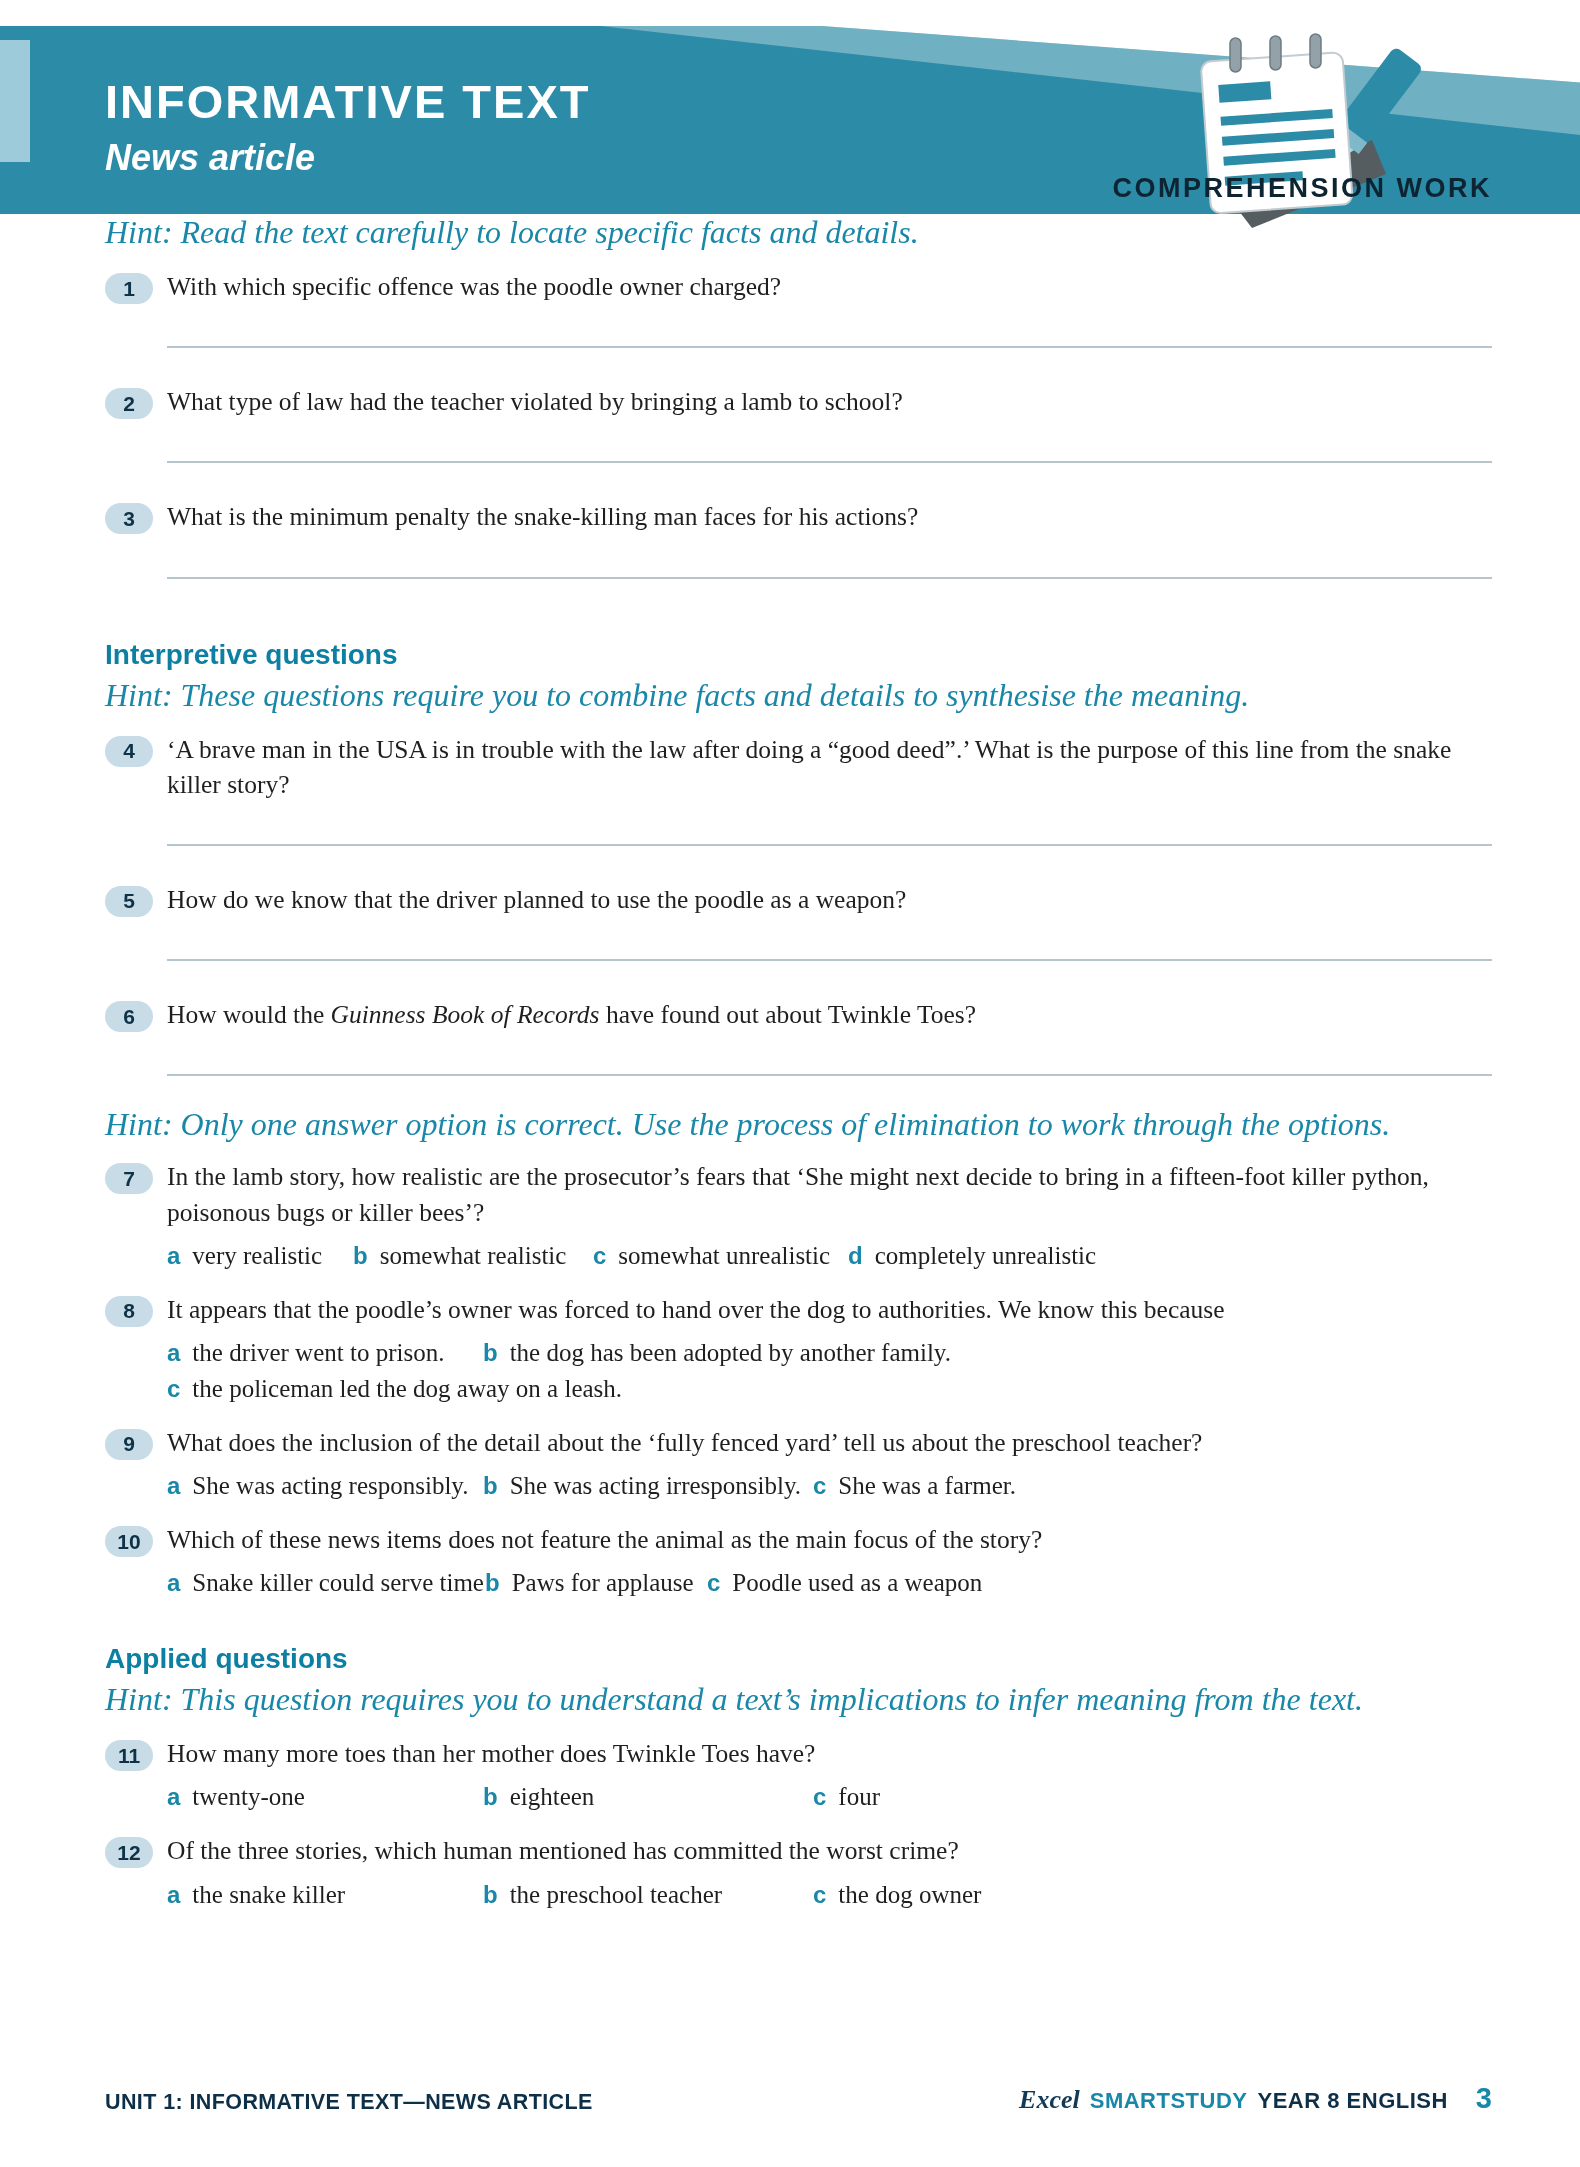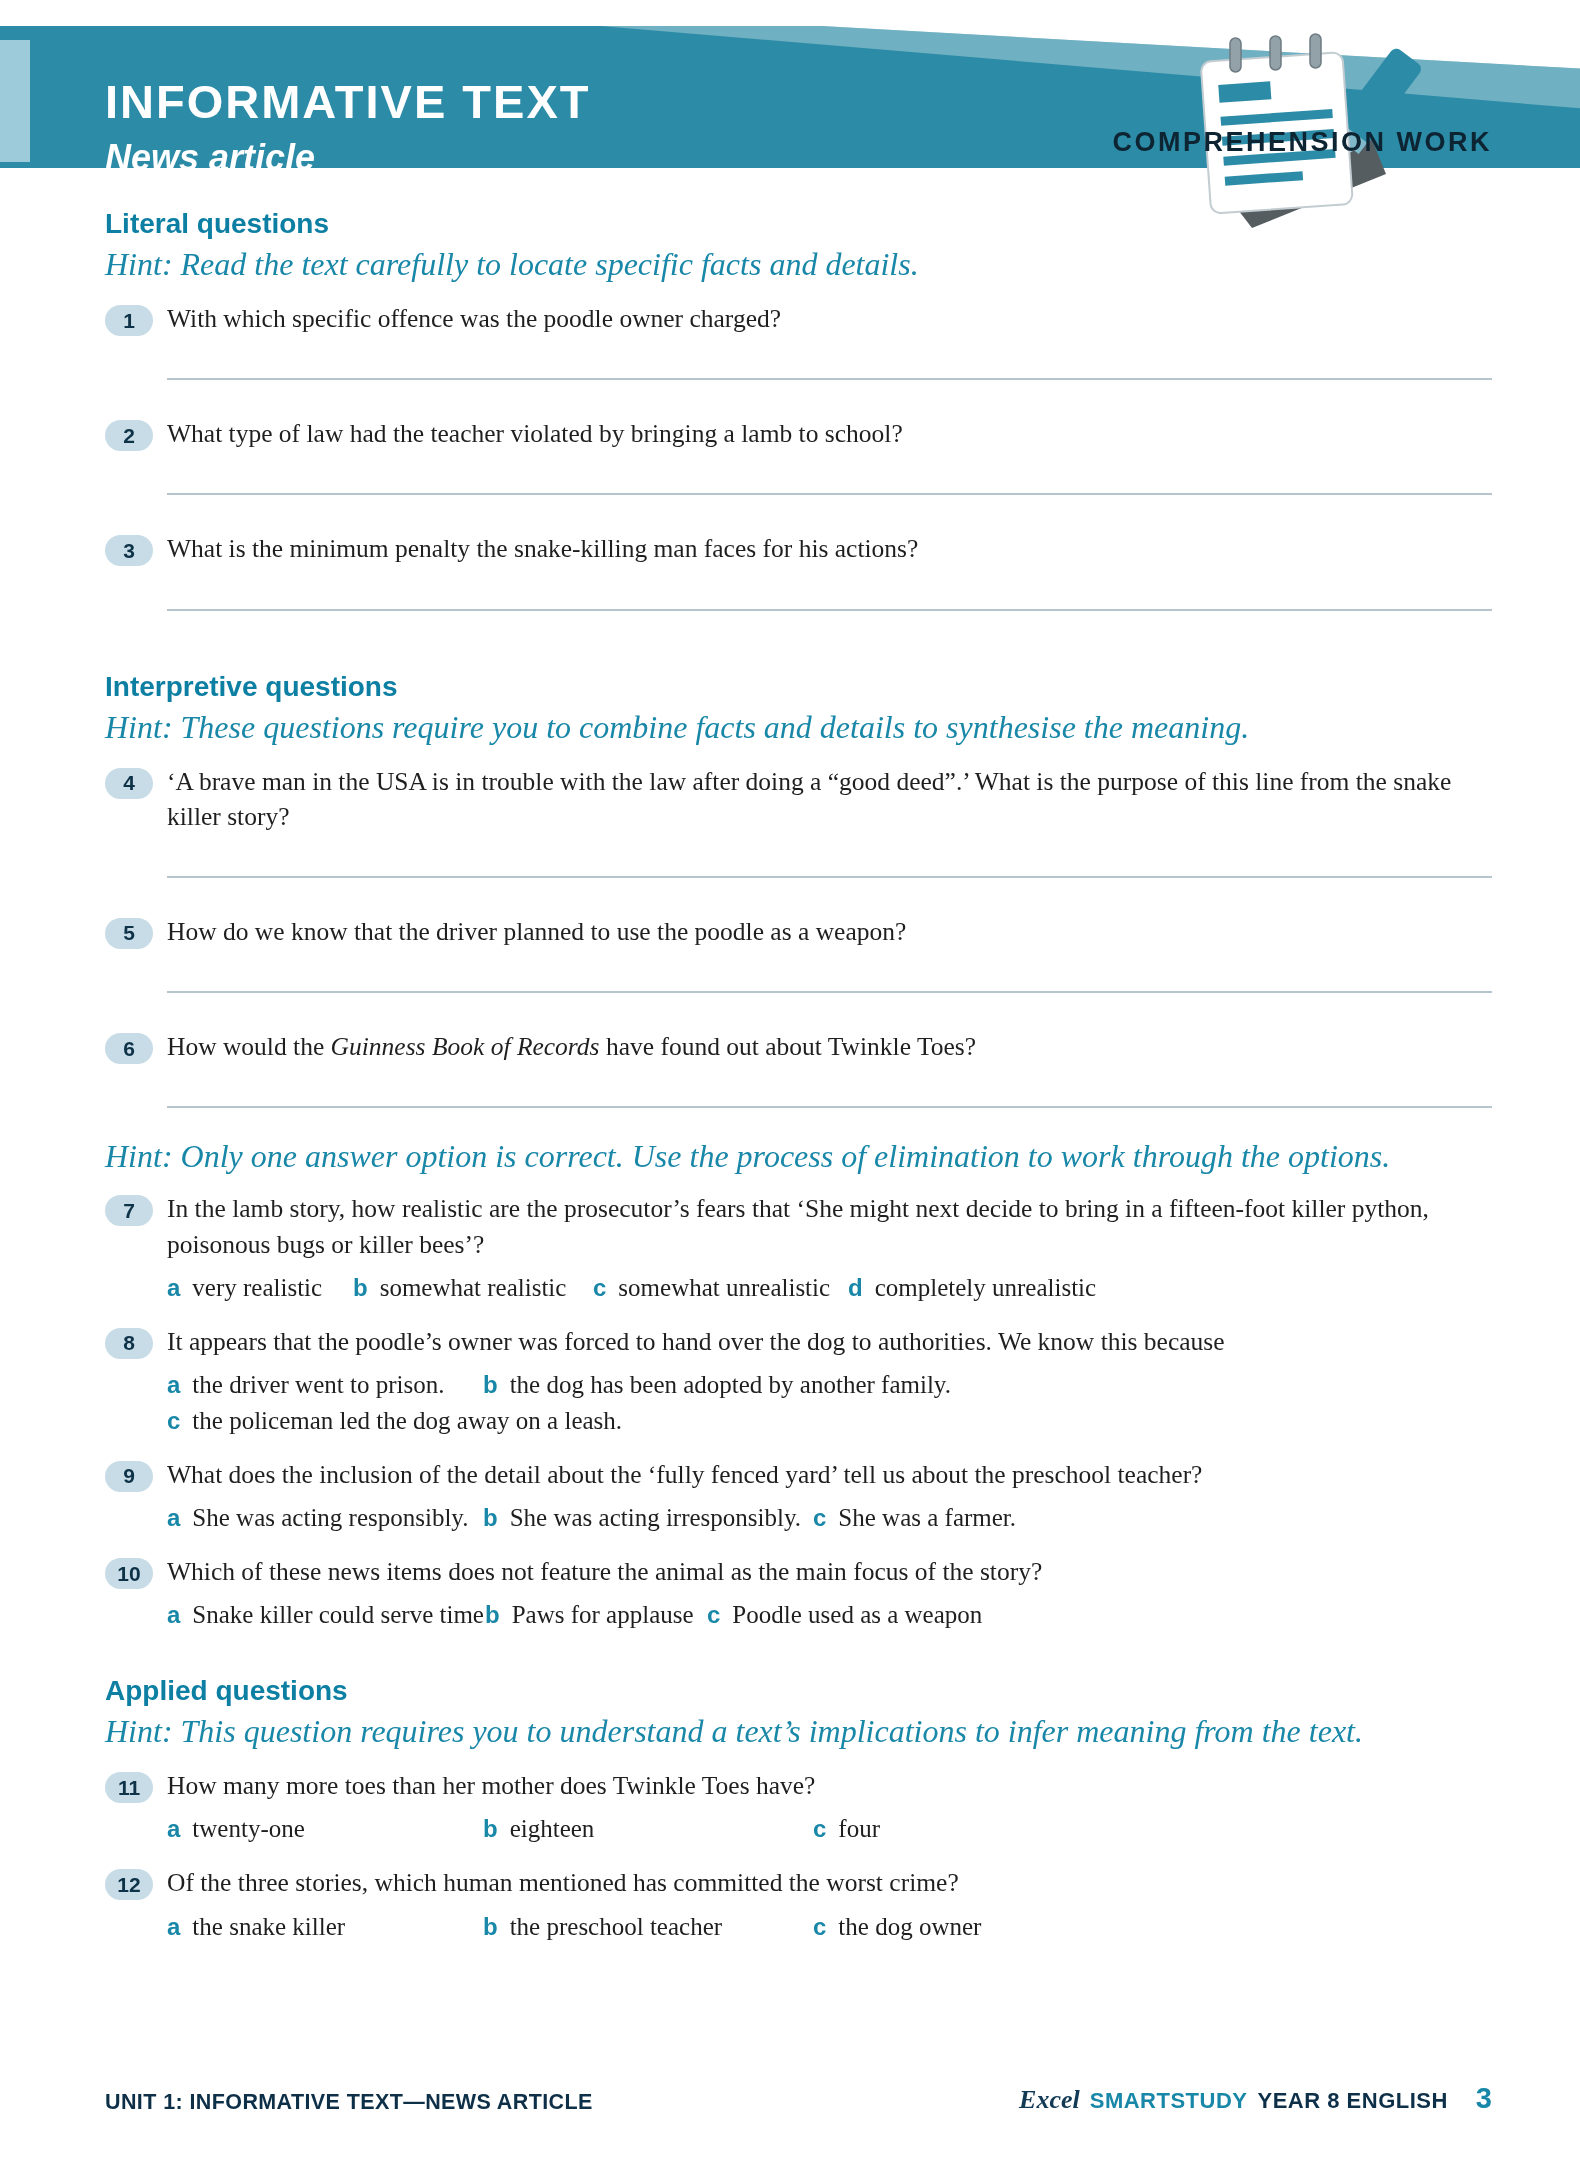--- a/index.html
+++ b/index.html
@@ -4,21 +4,21 @@
 <style>
   * { margin:0; padding:0; box-sizing:border-box; }
   html,body { background:#e8e8e8; }
   .page {
     width:1580px; height:2167px; margin:0 auto; background:#ffffff;
     position:relative; display:flex; flex-direction:column;
     font-family:"Liberation Serif", serif; color:#1f1f1f; overflow:hidden;
   }
 
   
-  .header { position:relative; height:168px; flex:none;padding-left:28px; }
+  .header { position:relative; height:214px; flex:none;padding-left:28px; }
   .teal-band { position:absolute; left:0; right:0; top:26px; bottom:0; background:#2c8ba6; }
   .band-light { position:absolute; inset:0; background:#6fb0c2;
     clip-path:polygon(38% 0, 52% 0, 100% 30%, 100% 58%); }
   .band-white { position:absolute; inset:0; background:#ffffff;
     clip-path:polygon(52% 0, 100% 0, 100% 30%); }
   .side-tab { position:absolute; left:0; top:40px; width:30px; height:122px; background:#9ecbd9; }
   .header-text { position:absolute; left:105px; top:74px; color:#ffffff; }
   .page-title { font-family:"Liberation Sans", sans-serif; font-weight:700;
     font-size:47px; letter-spacing:2px; }
   .page-subtitle { font-family:"Liberation Sans", sans-serif; font-style:italic;
@@ -102,21 +102,20 @@
           <rect x="130" y="8" width="11" height="34" rx="5.5"></rect>
         </g>
       </svg>
     </div>
 
     <div class="banner-label">COMPREHENSION WORK</div>
   </header>
 
   <main class="main">
 
-    <h2 class="section-heading">Literal questions</h2>
     <p class="hint">Hint: Read the text carefully to locate specific facts and details.</p>
 
     <div class="question">
       <span class="qnum">1</span>
       <div class="qbody">
         <p class="qtext">With which specific offence was the poodle owner charged?</p>
         <div class="answer-line"></div>
       </div>
     </div>
 

